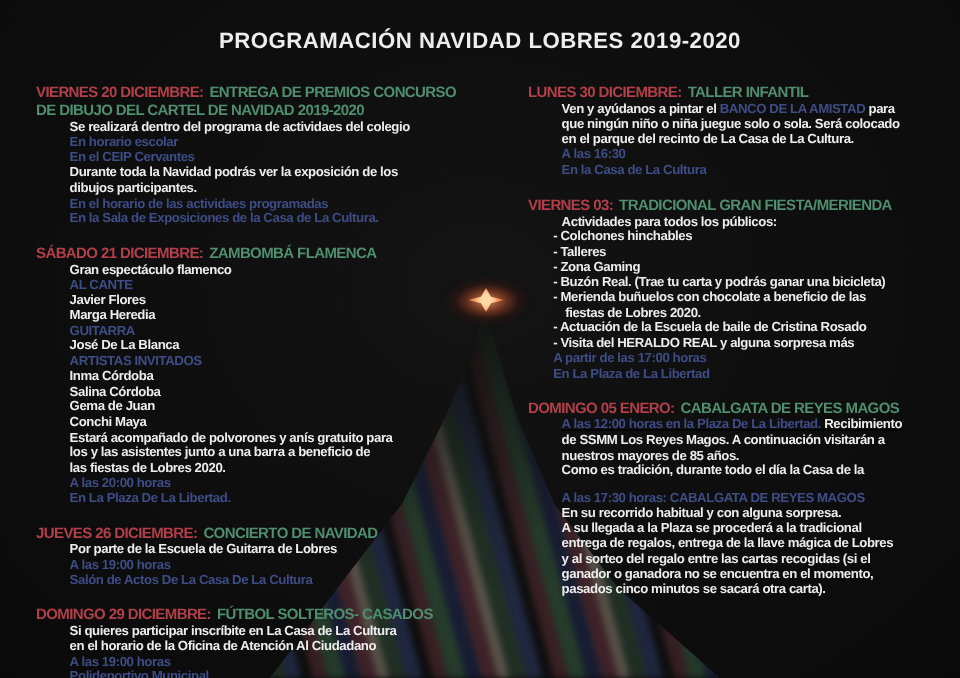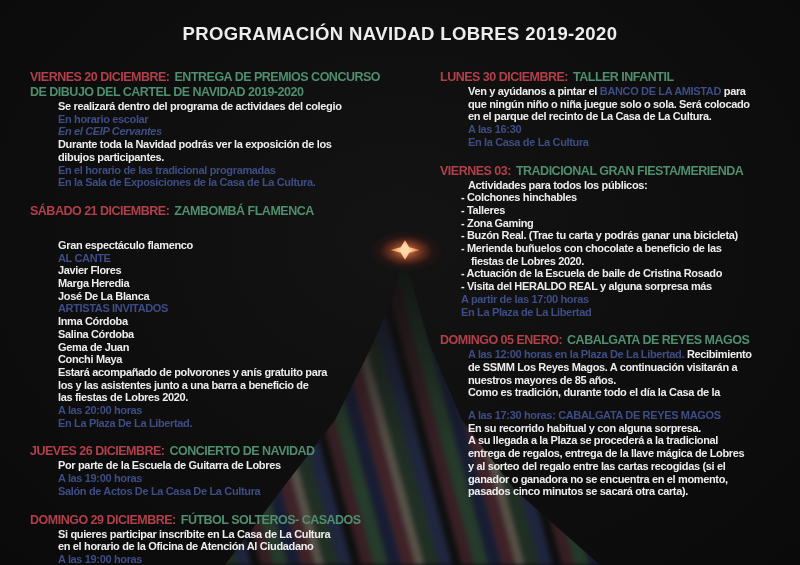--- a/index.html
+++ b/index.html
@@ -67,32 +67,33 @@
 
   <div class="content">
     <div class="title">PROGRAMACIÓN NAVIDAD LOBRES 2019-2020</div>
     <div class="cols">
       <div class="col col-left" id="col-left">
           <div class="sec">
             <div class="sec-h"><span class="d">VIERNES 20 DICIEMBRE:</span><span class="t">ENTREGA DE PREMIOS CONCURSO</span></div>
             <div class="sec-h"><span class="t">DE DIBUJO DEL CARTEL DE NAVIDAD 2019-2020</span></div>
             <div class="line" style="padding-left: 28px;"><span class="c-white">Se realizará dentro del programa de actividaes del colegio</span></div>
             <div class="line" style="padding-left: 28px;"><span class="c-blue">En horario escolar</span></div>
-            <div class="line" style="padding-left: 28px; font-style: italic;"><span class="c-blue">En el CEIP Cervantes</span></div>
+            <div class="line" style="padding-left: 28px;"><span class="c-blue">En el CEIP Cervantes</span></div>
             <div class="line" style="padding-left: 28px;"><span class="c-white">Durante toda la Navidad podrás ver la exposición de los</span></div>
             <div class="line" style="padding-left: 28px;"><span class="c-white">dibujos participantes.</span></div>
-            <div class="line" style="padding-left: 28px;"><span class="c-blue">En el horario de las tradicional programadas</span></div>
+            <div class="line" style="padding-left: 28px;"><span class="c-blue">En el horario de las actividaes programadas</span></div>
             <div class="line" style="padding-left: 28px;"><span class="c-blue">En la Sala de Exposiciones de la Casa de La Cultura.</span></div>
           </div>
           <div class="sec">
             <div class="sec-h"><span class="d">SÁBADO 21 DICIEMBRE:</span><span class="t">ZAMBOMBÁ FLAMENCA</span></div>
-            <div class="line" style="padding-left: 28px; margin-top: 20px;"><span class="c-white">Gran espectáculo flamenco</span></div>
+            <div class="line" style="padding-left: 28px;"><span class="c-white">Gran espectáculo flamenco</span></div>
             <div class="line" style="padding-left: 28px;"><span class="c-blue">AL CANTE</span></div>
             <div class="line" style="padding-left: 28px;"><span class="c-white">Javier Flores</span></div>
             <div class="line" style="padding-left: 28px;"><span class="c-white">Marga Heredia</span></div>
+            <div class="line" style="padding-left: 28px;"><span class="c-blue">GUITARRA</span></div>
             <div class="line" style="padding-left: 28px;"><span class="c-white">José De La Blanca</span></div>
             <div class="line" style="padding-left: 28px;"><span class="c-blue">ARTISTAS INVITADOS</span></div>
             <div class="line" style="padding-left: 28px;"><span class="c-white">Inma Córdoba</span></div>
             <div class="line" style="padding-left: 28px;"><span class="c-white">Salina Córdoba</span></div>
             <div class="line" style="padding-left: 28px;"><span class="c-white">Gema de Juan</span></div>
             <div class="line" style="padding-left: 28px;"><span class="c-white">Conchi Maya</span></div>
             <div class="line" style="padding-left: 28px;"><span class="c-white">Estará acompañado de polvorones y anís gratuito para</span></div>
             <div class="line" style="padding-left: 28px;"><span class="c-white">los y las asistentes junto a una barra a beneficio de</span></div>
             <div class="line" style="padding-left: 28px;"><span class="c-white">las fiestas de Lobres 2020.</span></div>
             <div class="line" style="padding-left: 28px;"><span class="c-blue">A las 20:00 horas</span></div>

